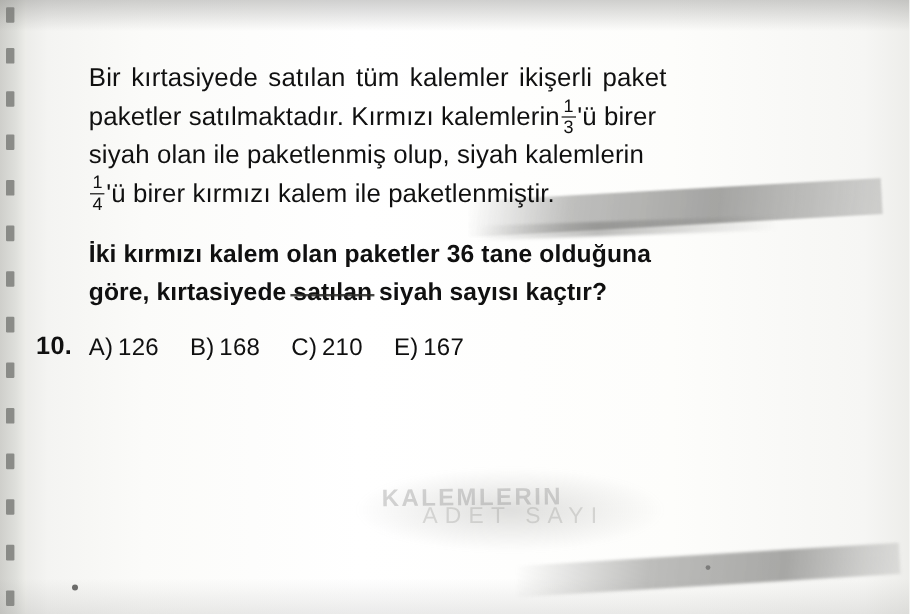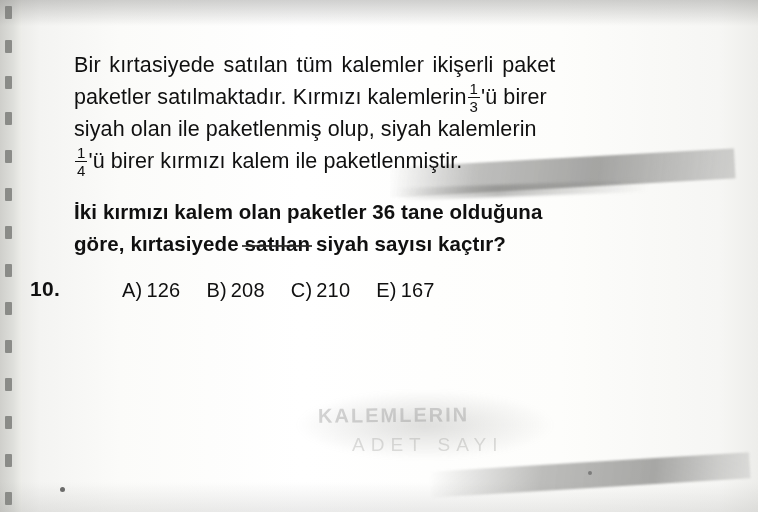--- a/index.html
+++ b/index.html
@@ -189,41 +189,40 @@
 
   .choices {
     display: flex;
     font-size: 20px;
     line-height: 28px;
     letter-spacing: .2px;
     margin-top: 16px;
   }
   .choice {
     white-space: nowrap;
-    margin-left: 48px;
   }
   .choice + .choice { margin-left: 26px; }
   .choice .ltr { margin-right: 4px; }
 
   
   .ghost {
     position: absolute;
     left: 318px;
     top: 404px;
     font-size: 20px;
     color: rgba(120,120,118,.30);
     letter-spacing: 2px;
     font-weight: bold;
     transform: rotate(-0.6deg);
     user-select: none;
   }
   .ghost2 {
     position: absolute;
     left: 352px;
-    top: 434px;
+    top: 420px;
     font-size: 19px;
     color: rgba(130,130,128,.26);
     letter-spacing: 6px;
     user-select: none;
   }
 </style>
 </head>
 <body>
 
 <div id="page">
@@ -296,21 +295,21 @@
           <span>göre, kırtasiyede</span>
           <span class="strike-word">satılan</span>
           <span>siyah sayısı kaçtır?</span>
         </div>
 
         <div class="choices">
           <div class="choice">
             <span class="ltr">A)</span><span>126</span>
           </div>
           <div class="choice">
-            <span class="ltr">B)</span><span>208</span>
+            <span class="ltr">B)</span><span>168</span>
           </div>
           <div class="choice">
             <span class="ltr">C)</span><span>210</span>
           </div>
           <div class="choice">
             <span class="ltr">E)</span><span>167</span>
           </div>
         </div>
 
       </div>

